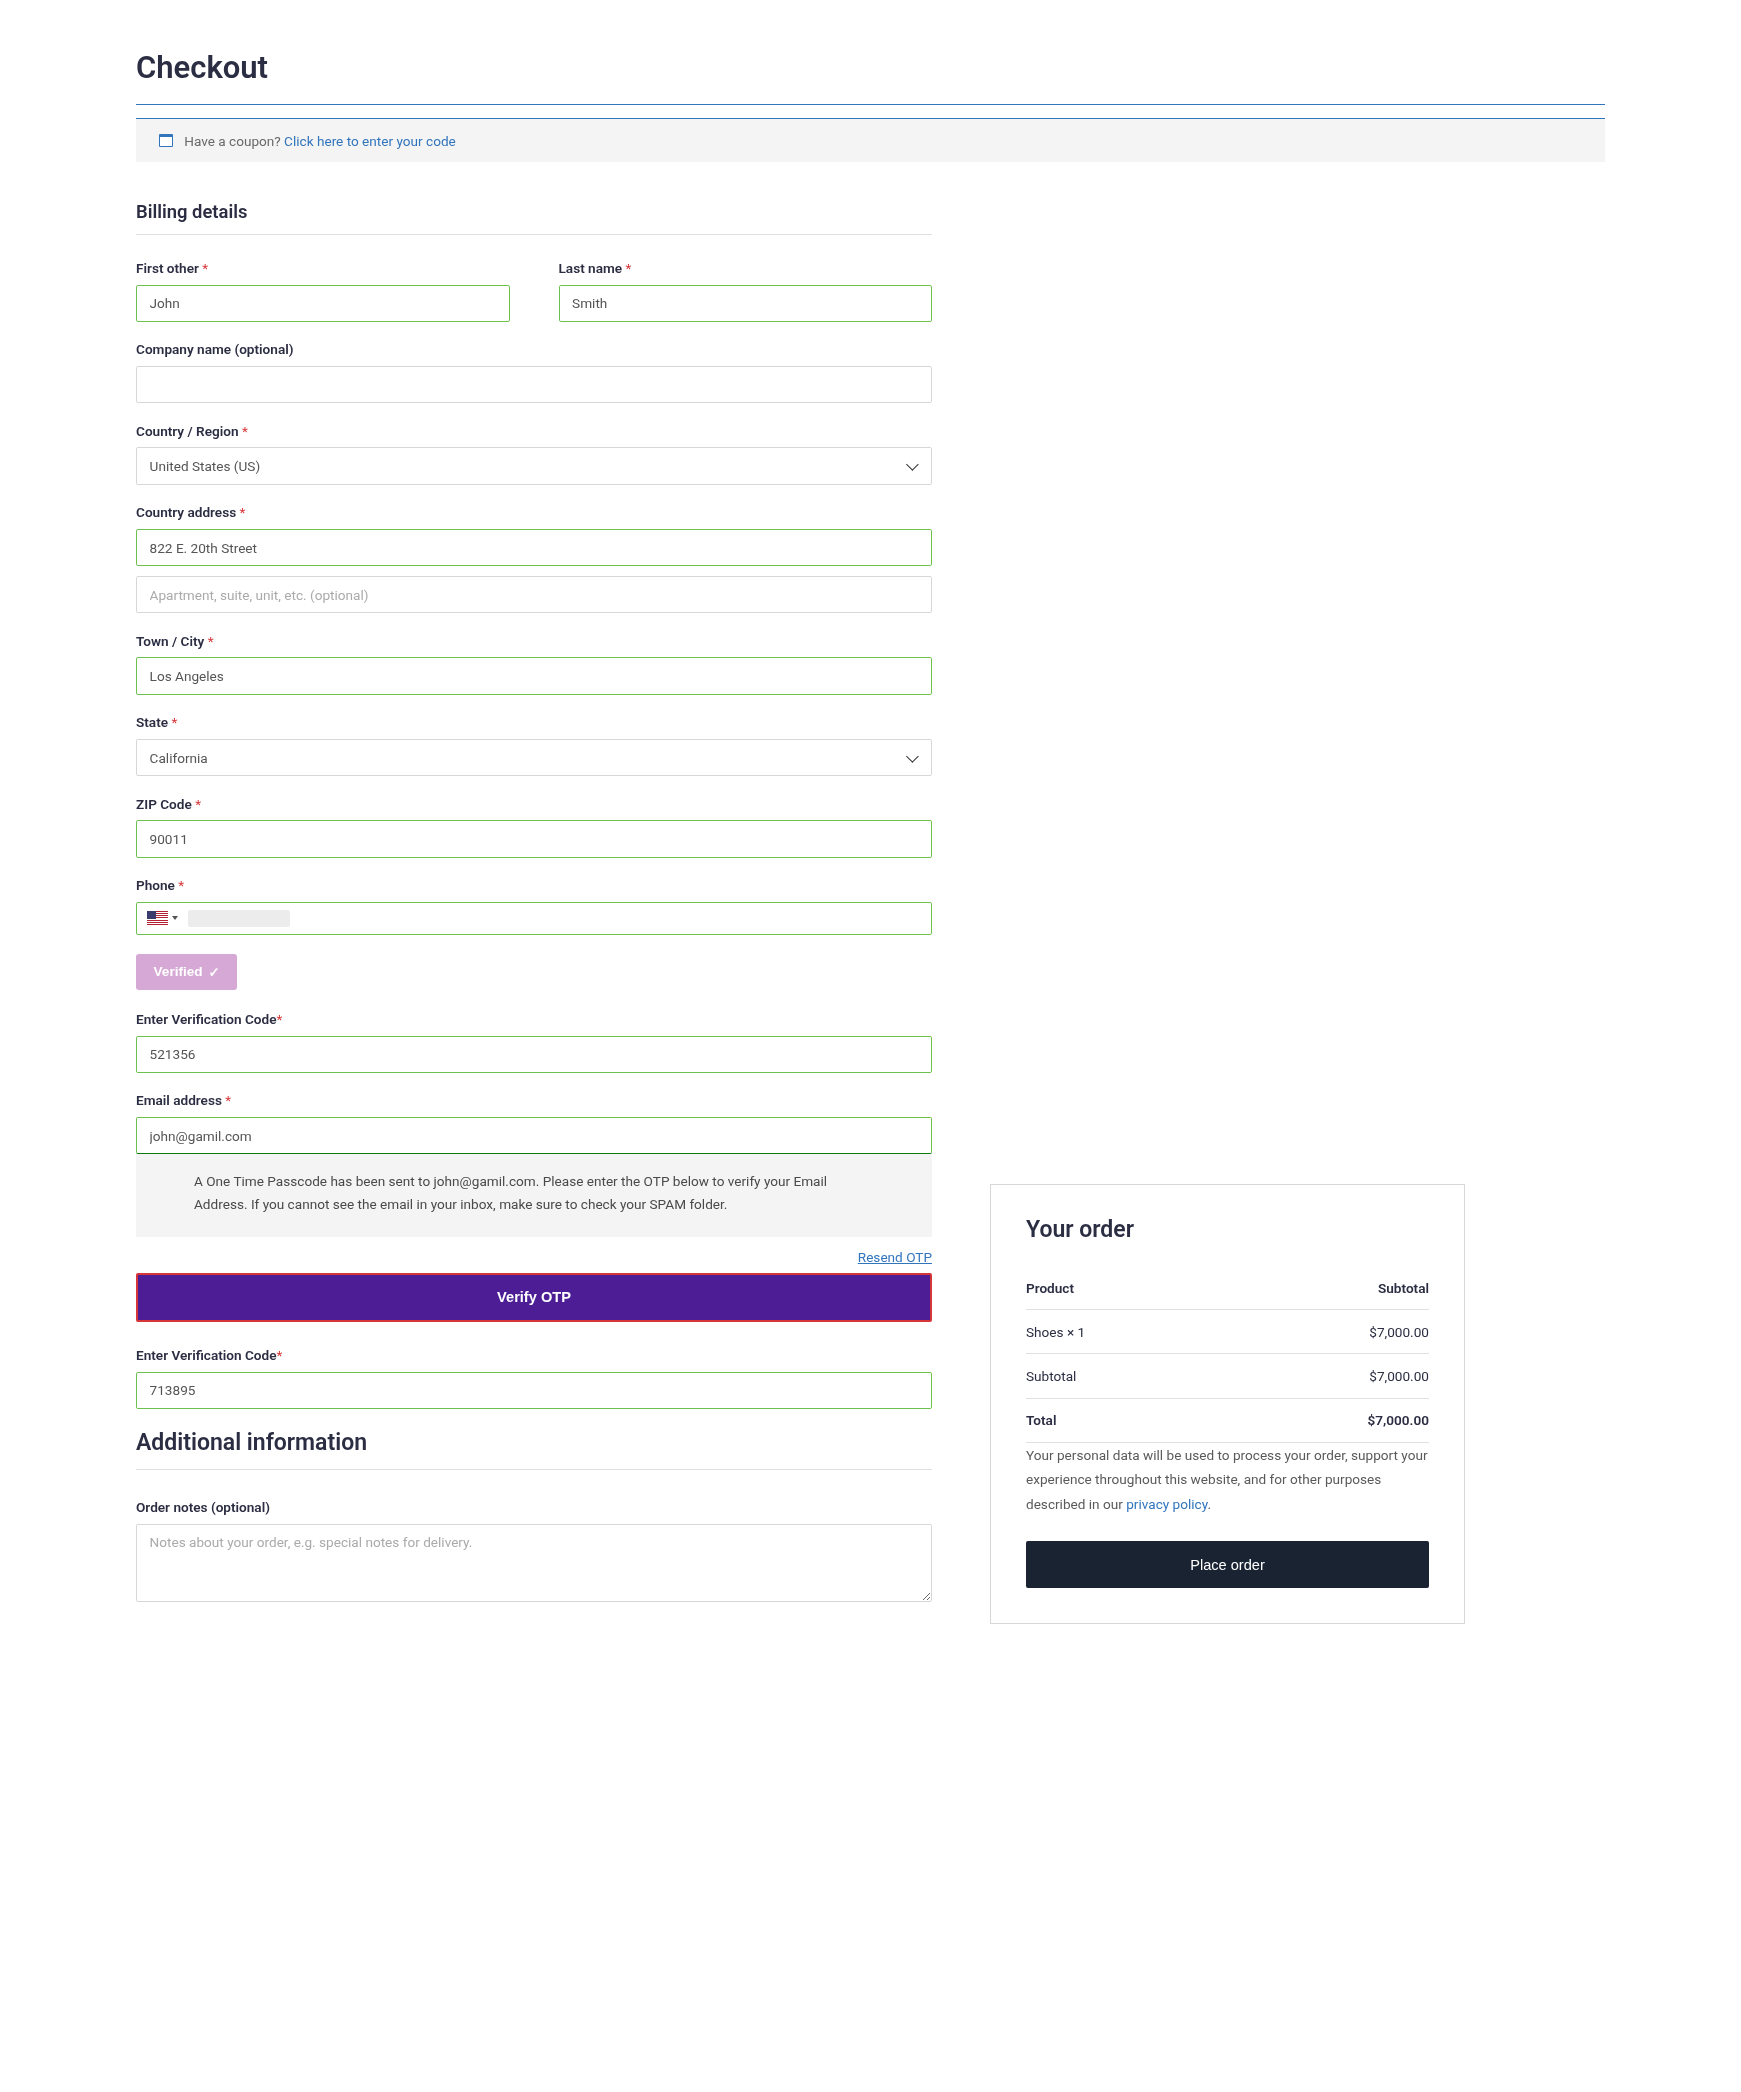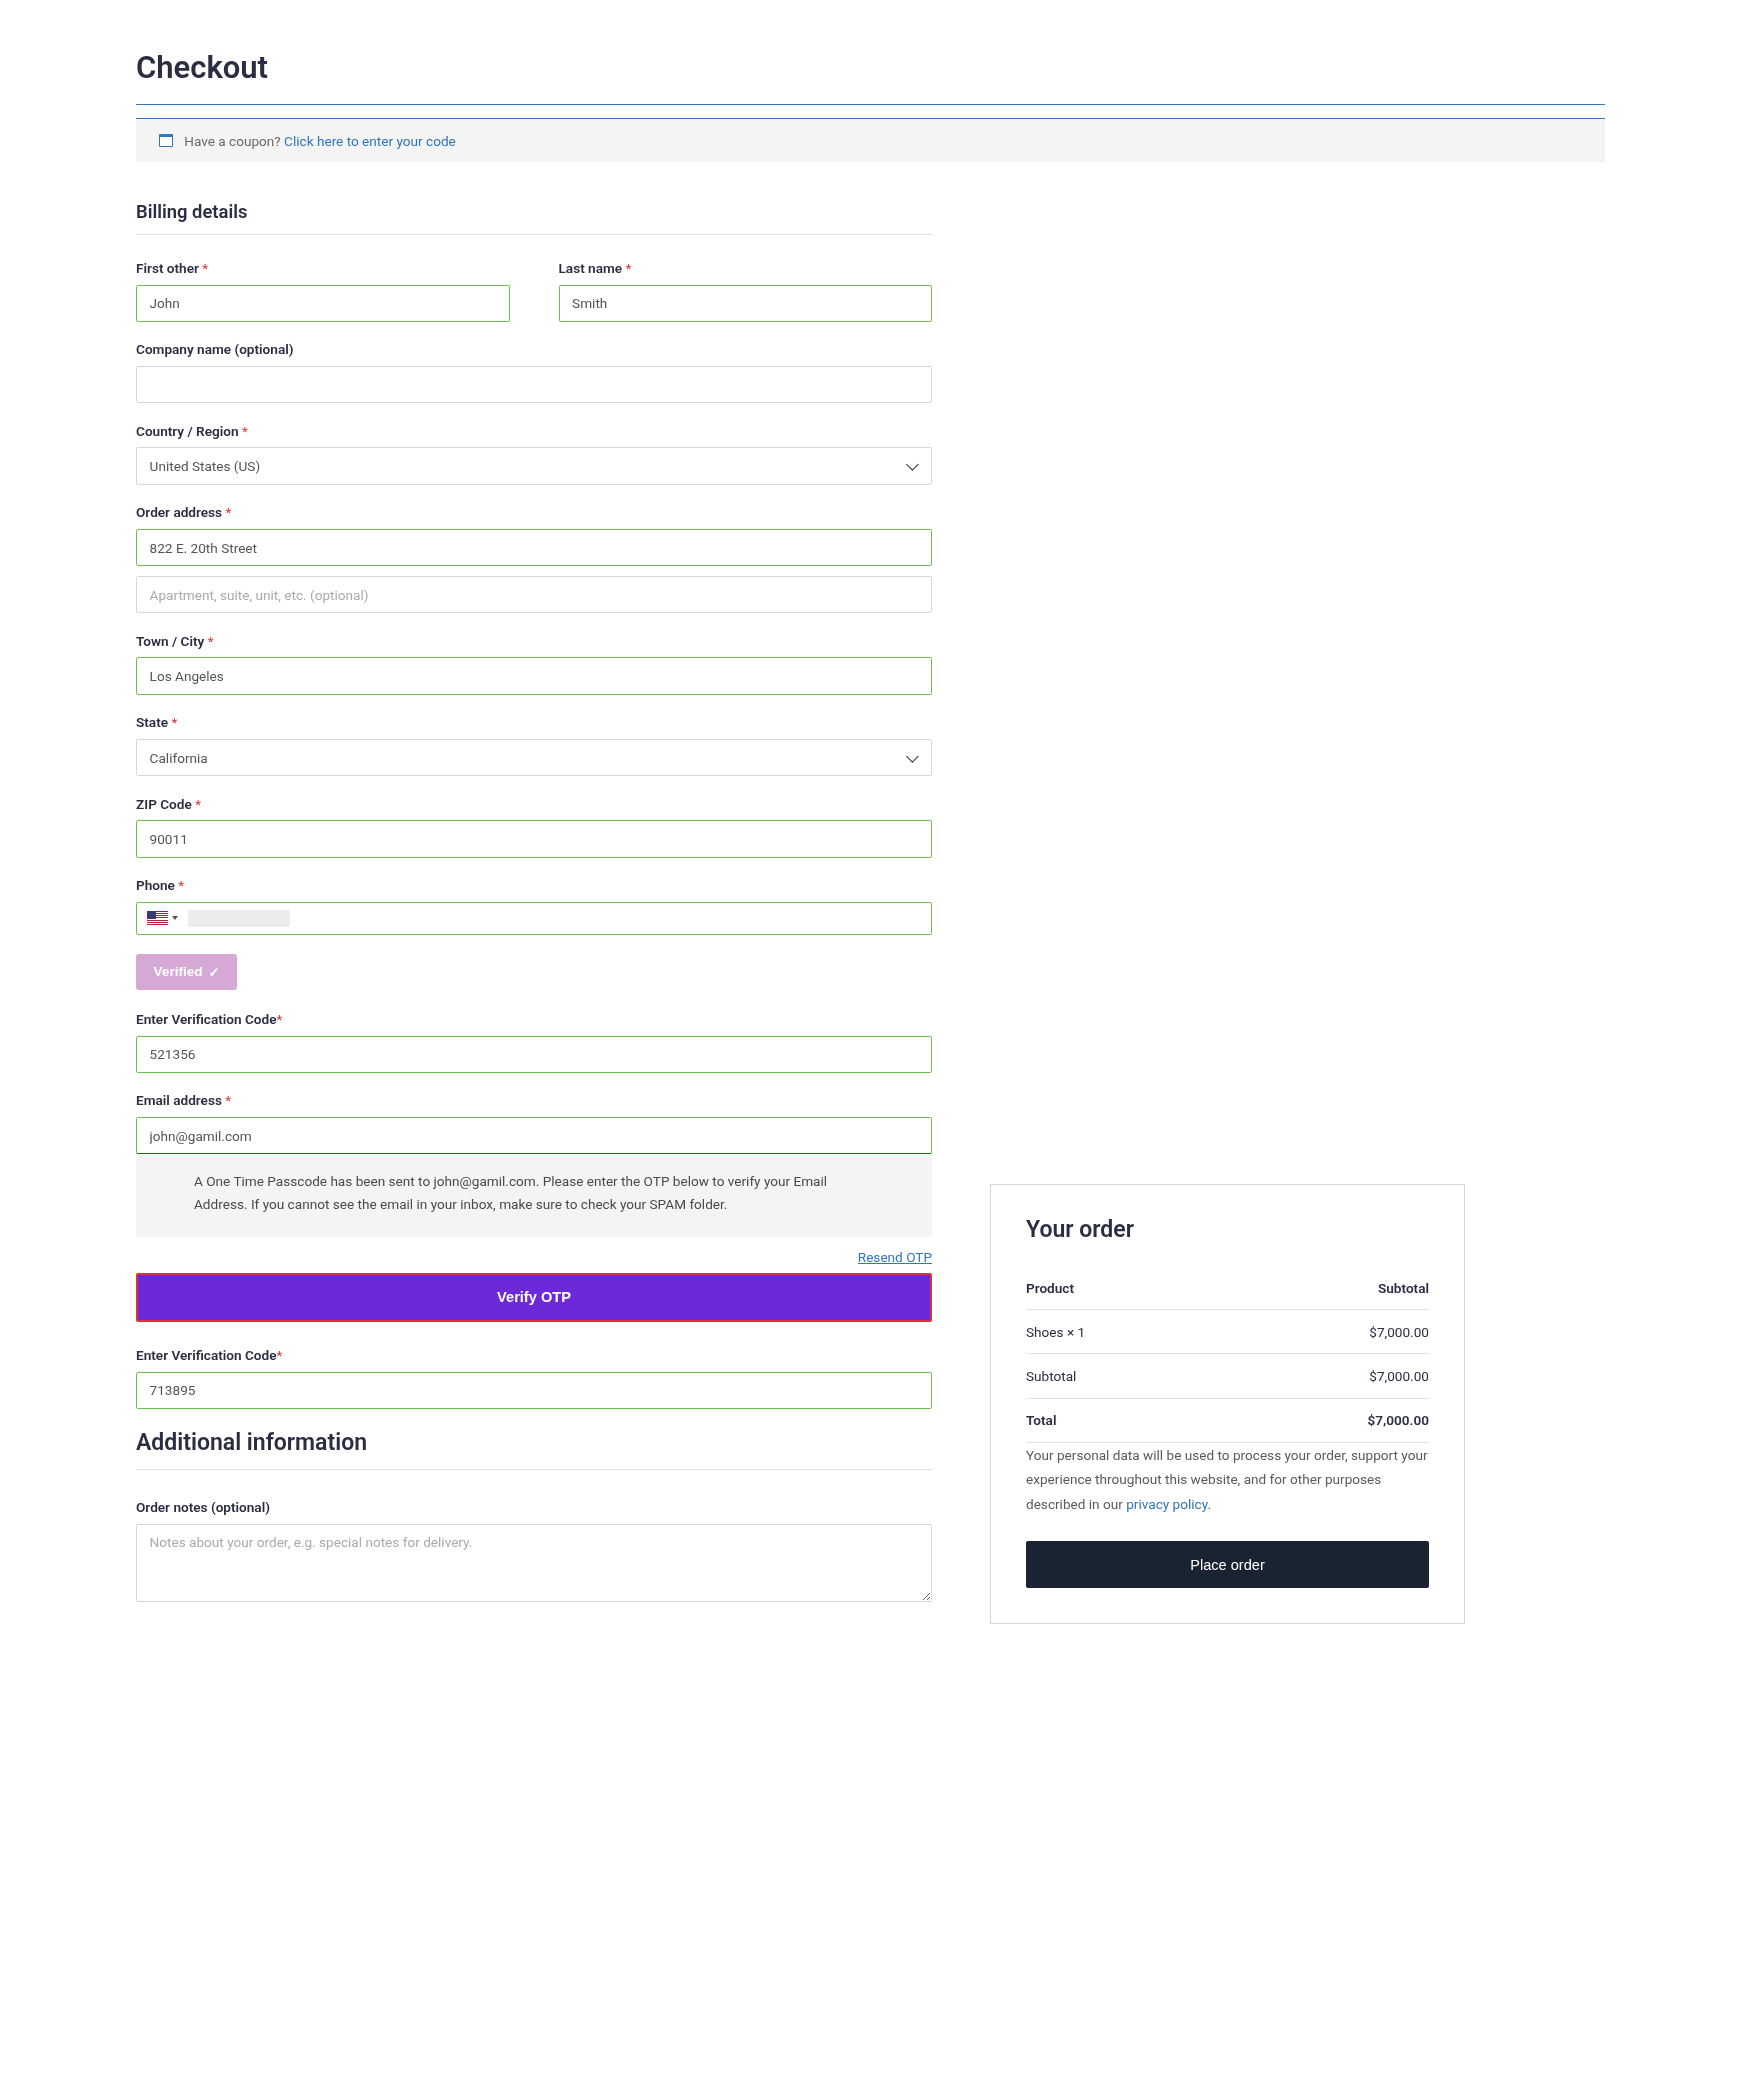--- a/index.html
+++ b/index.html
@@ -114,21 +114,21 @@
   }
   .check-mark { font-size: 13.6px; }
   .otp-notice {
     background: #f4f4f4; padding: 21.3px 58px 21.3px 58px;
     color: #4a4a4a; font-size: 13.6px; line-height: 1.7;
     margin-top: -5.8px;
   }
   .resend-row { text-align: right; margin: 11.6px 0 7.8px; }
   .resend-row a { color: #3175bd; text-decoration: underline; font-size: 13.6px; }
   .verify-btn {
-    width: 100%; background: #6d28d9; color: #fff; font-weight: 600;
+    width: 100%; background: #4c1d95; color: #fff; font-weight: 600;
     padding: 14.6px; border: 2.9px solid #d63638; font-size: 14.6px;
     border-radius: 1.9px; margin-bottom: 25px; cursor: pointer;
   }
   .field textarea { border: 1px solid #d7d7d7; min-height: 78px; resize: both; }
   h2.additional {
     font-size: 23px; margin-top: 17.5px; margin-bottom: 29px; border-bottom: 1px solid #e0e0e0; padding-bottom: 13.6px;
   }
   
   .order-table { width: 100%; border-collapse: collapse; font-size: 13.6px; }
   .order-table th, .order-table td {
@@ -190,21 +190,21 @@
     <div class="field">
       <label><span>Country / Region</span> <span class="req">*</span></label>
       <div class="select-wrap">
         <select>
           <option>United States (US)</option>
         </select>
       </div>
     </div>
 
     <div class="field">
-      <label><span>Order address</span> <span class="req">*</span></label>
+      <label><span>Country address</span> <span class="req">*</span></label>
       <input type="text" value="822 E. 20th Street" style="">
       <input type="text" class="plain street2" placeholder="Apartment, suite, unit, etc. (optional)" style="">
     </div>
 
     <div class="field">
       <label><span>Town / City</span> <span class="req">*</span></label>
       <input type="text" value="Los Angeles" style="">
     </div>
 
     <div class="field">

